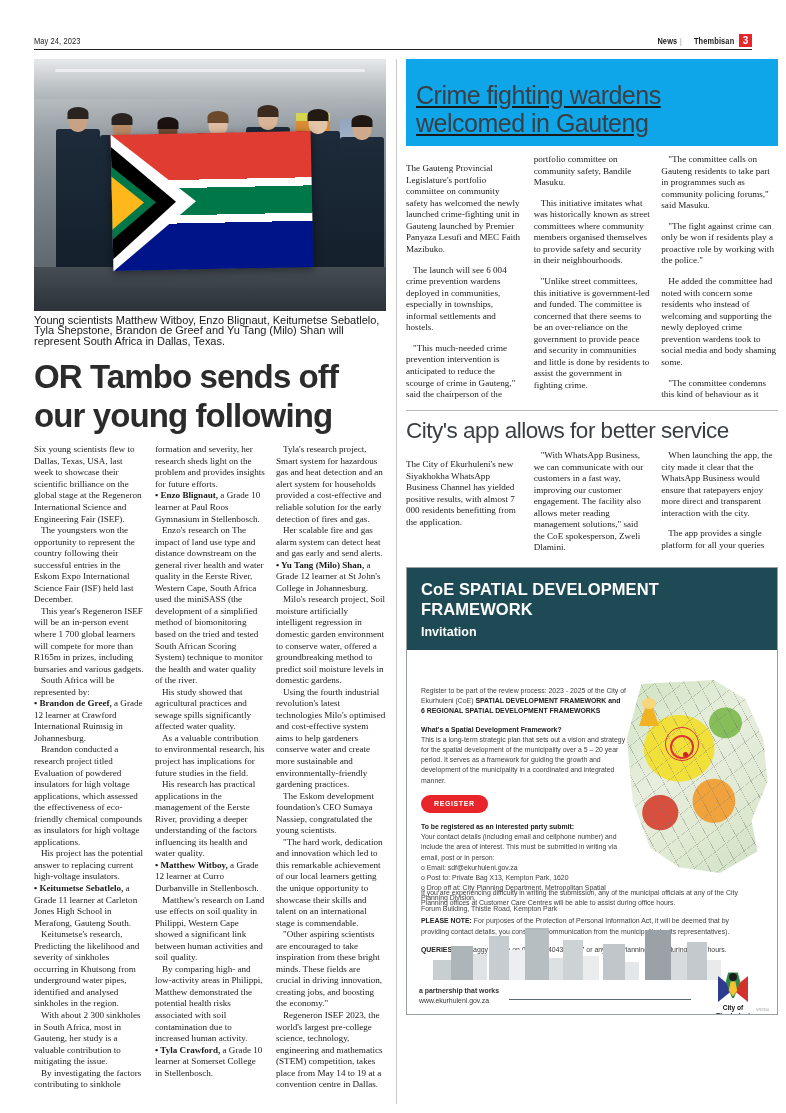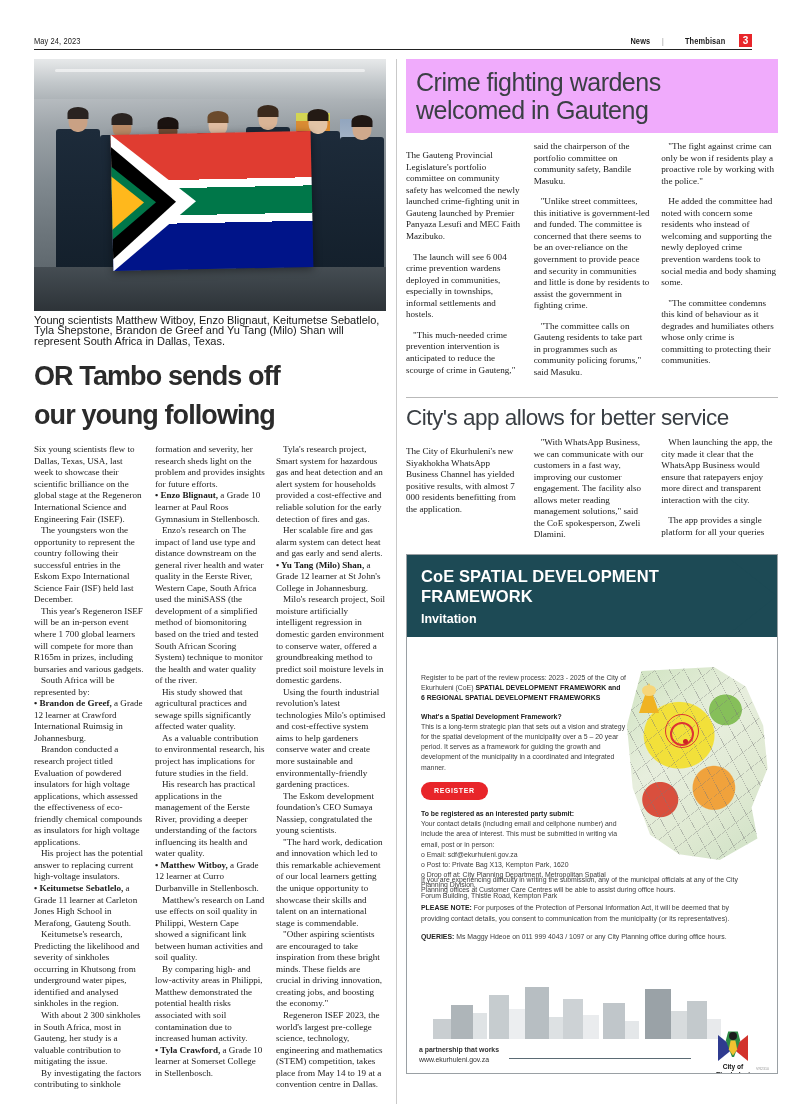--- a/index.html
+++ b/index.html
@@ -19,21 +19,21 @@
     display:flex; align-items:flex-end; justify-content:space-between;
     border-bottom: 1.6px solid #222;
     padding-bottom: 3px;
     height: 22px;
   }
   .masthead-date {
     font-family:"Liberation Sans", sans-serif;
     font-size: 8.5px; letter-spacing:.1px; color:#1a1a1a;
     transform: scaleX(.88); transform-origin: left bottom;
   }
-  .masthead-right { display:flex; align-items:flex-end; gap:12px; }
+  .masthead-right { display:flex; align-items:flex-end; gap:3px; }
   .masthead-sec {
     font-family:"Liberation Sans", sans-serif;
     font-weight:700; font-size:9px; color:#1a1a1a;
     transform: scaleX(.82); transform-origin:right bottom;
     letter-spacing:.2px;
   }
   .masthead-div { color:#777; font-size:9px; font-weight:400; }
   .pagenum {
     background:#e8252a; color:#fff;
     font-family:"Liberation Sans", sans-serif; font-weight:700;
@@ -119,21 +119,21 @@
   }
   .caption {
     font-family:"Liberation Sans", sans-serif;
     font-size:11px; line-height:10.4px; color:#1a1a1a;
     margin-top:4px; letter-spacing:-.02px;
   }
 
   
   .bighead {
     font-family:"Liberation Sans", sans-serif;
-    font-weight:700; font-size:27px; line-height:39px;
+    font-weight:700; font-size:33px; line-height:39px;
     letter-spacing:-.9px; color:#2b2b2b;
     margin-top:11px; margin-bottom:9px;
     transform: scaleX(1.0);
   }
   .bighead span { display:block; }
 
   
   .body3 { column-count:3; column-gap:11px; column-fill:balance; }
   .body3.tall { height: 660px; }
   .body3 p, .body2 p, .body-ad p { margin:0; }
@@ -146,34 +146,34 @@
   .bodytext p.bullet { text-indent:0; }
   .bodytext b { font-weight:700; }
 
   
   .rhead {
     font-family:"Liberation Sans", sans-serif;
     font-weight:400; font-size:25px; line-height:28px;
     color:#3a3f44; letter-spacing:-.5px;
   }
   .rhead-box {
-    background:#f0abfc; padding:9px 10px 9px 10px; margin-bottom:8px;
+    background:#0ea5e9; padding:22px 10px 9px 10px; margin-bottom:8px;text-decoration:underline;
   }
   .body3r { column-count:3; column-gap:11px; }
   .rule { border-top:1px solid #b9b9b9; margin:8px 0 7px 0; }
   .rhead-plain{
     font-family:"Liberation Sans", sans-serif;
     font-weight:400; font-size:22.5px; line-height:26px;
     color:#3a3f44; letter-spacing:-.5px; margin-bottom:6px;
   }
 
   
   .ad {
     border:1px solid #9aa0a4; margin-top:9px;
-    position:relative; height:520px; overflow:hidden; background:#fff;
+    position:relative; height:448px; overflow:hidden; background:#fff;
   }
   .ad-banner {
     background:#1d4a55; color:#fff; position:relative;
     padding:12px 14px 11px 14px;
   }
   .ad-banner:after{
     content:""; position:absolute; right:-52px; top:0; bottom:0; width:104px;
     background:#1d4a55;
     clip-path: polygon(0 0, 50% 50%, 0 100%);
   }
@@ -390,20 +390,21 @@
       <div class="rhead-box">
         <div class="rhead">
           <div>Crime fighting wardens</div>
           <div>welcomed in Gauteng</div>
         </div>
       </div>
       <div class="body3r bodytext" id="crime-body" style="height:248px;">
           <p class="first">The Gauteng Provincial Legislature's portfolio committee on community safety has welcomed the newly launched crime-fighting unit in Gauteng launched by Premier Panyaza Lesufi and MEC Faith Mazibuko.</p>
           <p>The launch will see 6 004 crime prevention wardens deployed in communities, especially in townships, informal settlements and hostels.</p>
           <p>"This much-needed crime prevention intervention is anticipated to reduce the scourge of crime in Gauteng," said the chairperson of the portfolio committee on community safety, Bandile Masuku.</p>
+          <p>This initiative imitates what was historically known as street committees where community members organised themselves to provide safety and security in their neighbourhoods.</p>
           <p>"Unlike street committees, this initiative is government-led and funded. The committee is concerned that there seems to be an over-reliance on the government to provide peace and security in communities and little is done by residents to assist the government in fighting crime.</p>
           <p>"The committee calls on Gauteng residents to take part in programmes such as community policing forums," said Masuku.</p>
           <p>"The fight against crime can only be won if residents play a proactive role by working with the police."</p>
           <p>He added the committee had noted with concern some residents who instead of welcoming and supporting the newly deployed crime prevention wardens took to social media and body shaming some.</p>
           <p>"The committee condemns this kind of behaviour as it degrades and humiliates others whose only crime is committing to protecting their communities.</p>
         </div>
 
       <div class="rule"></div>
 
       <div class="rhead-plain">City's app allows for better service</div>

